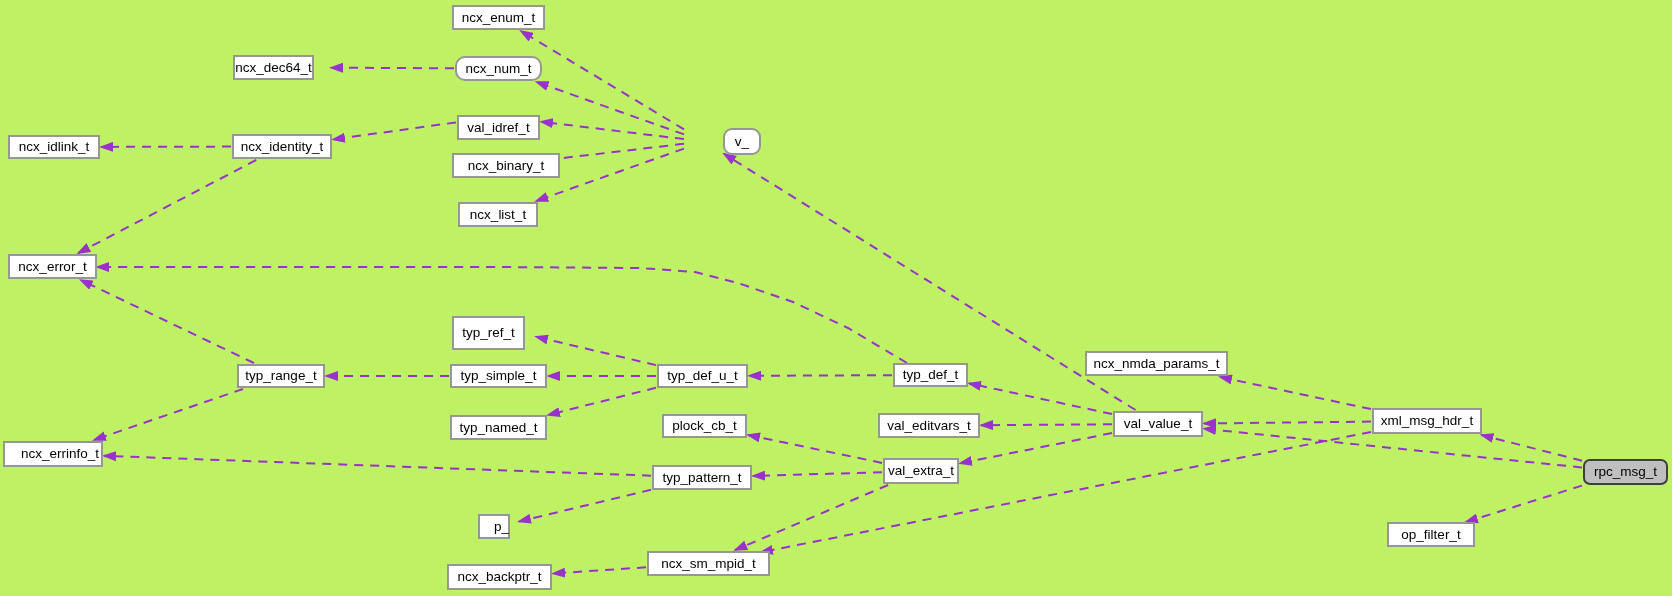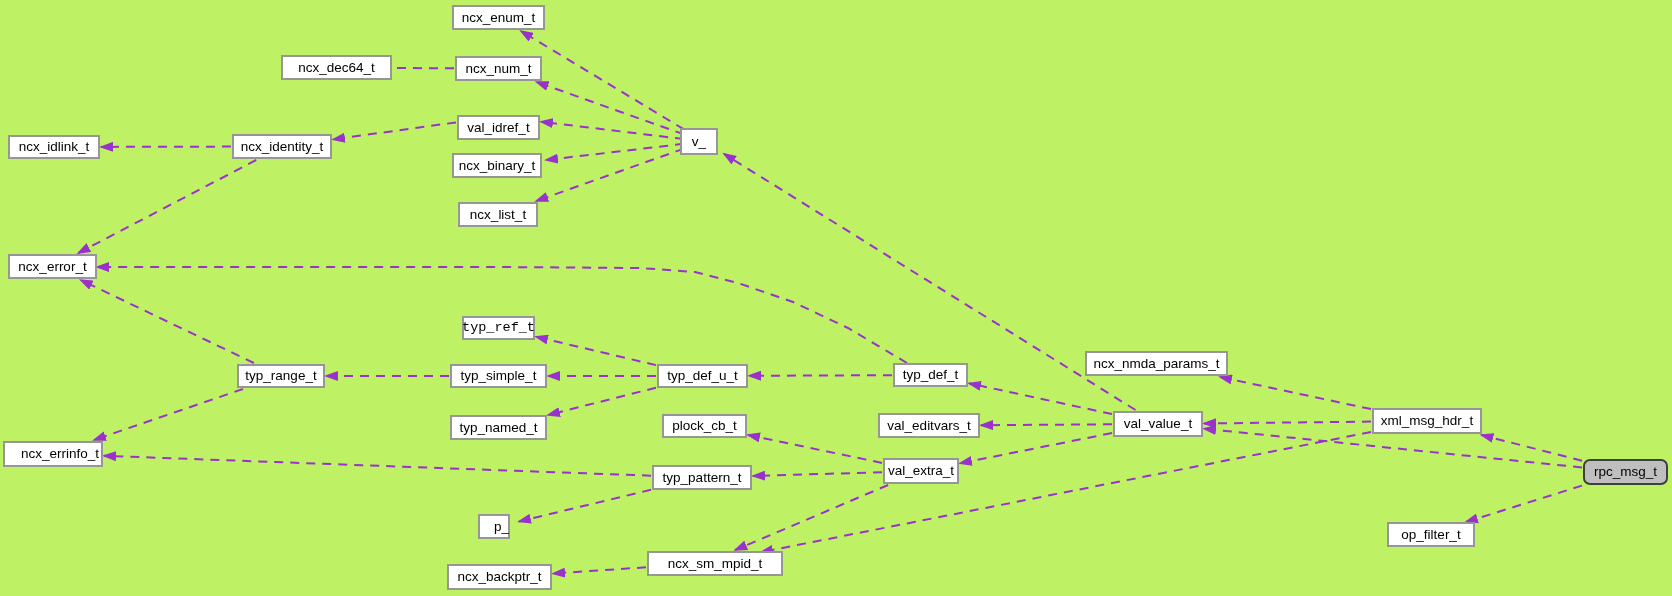--- a/index.html
+++ b/index.html
@@ -60,41 +60,41 @@
       <path d="M651.0 489.8 L519.0 521.5" class="edge" marker-end="url(#arrow)"></path>
       <path d="M646.0 567.3 L553.0 573.5" class="edge" marker-end="url(#arrow)"></path>
       <path d="M1371.0 409.1 L1220.0 377.0" class="edge" marker-end="url(#arrow)"></path>
       <path d="M1371.0 421.6 L1204.0 423.5" class="edge" marker-end="url(#arrow)"></path>
       <path d="M1371.0 432.0 L761.0 552.2" class="edge" marker-end="url(#arrow)"></path>
       <path d="M1582.0 460.8 L1481.5 435.0" class="edge" marker-end="url(#arrow)"></path>
       <path d="M1582.0 467.5 L1204.0 428.7" class="edge" marker-end="url(#arrow)"></path>
       <path d="M1582.0 485.6 L1466.0 522.0" class="edge" marker-end="url(#arrow)"></path>
     </svg>
 <div class="node" style="left: 452px; top: 5px; width: 93px; height: 25px;">ncx_enum_t</div>
-    <div class="node" style="left: 233px; top: 55px; width: 111px; height: 25px; margin-left: 48px;">ncx_dec64_t</div>
-    <div class="node" style="left: 455px; top: 56px; width: 87px; height: 25px;">ncx_num_t</div>
+    <div class="node" style="left: 233px; top: 55px; width: 81px; height: 25px;">ncx_dec64_t</div>
+    <div class="node" style="left: 455px; top: 56px; width: 87px; height: 25px; border-radius: 10px;">ncx_num_t</div>
     <div class="node" style="left: 457px; top: 104px; width: 83px; height: 25px; margin-top: 11px;">val_idref_t</div>
     <div class="node" style="left: 8px; top: 135px; width: 92px; height: 24px;">ncx_idlink_t</div>
     <div class="node" style="left: 232px; top: 134px; width: 100px; height: 25px;">ncx_identity_t</div>
-    <div class="node" style="left: 452px; top: 153px; width: 90px; height: 25px; text-align: center;">ncx_binary_t</div>
+    <div class="node" style="left: 452px; top: 153px; width: 108px; height: 25px; text-align: center;">ncx_binary_t</div>
     <div class="node" style="left: 458px; top: 202px; width: 80px; height: 25px;">ncx_list_t</div>
-    <div class="node" style="left: 680px; top: 128px; width: 38px; height: 27px;">v_</div>
+    <div class="node" style="left: 723px; top: 128px; width: 38px; height: 27px; border-radius: 9px;">v_</div>
     <div class="node" style="left: 8px; top: 254px; width: 89px; height: 25px;">ncx_error_t</div>
-    <div class="node" style="left: 462px; top: 316px; width: 73px; height: 24px; font-family: Liberation Mono, monospace;">typ_ref_t</div>
+    <div class="node" style="left: 452px; top: 316px; width: 73px; height: 34px;">typ_ref_t</div>
     <div class="node" style="left: 237px; top: 364px; width: 88px; height: 24px;">typ_range_t</div>
     <div class="node" style="left: 450px; top: 364px; width: 97px; height: 24px;">typ_simple_t</div>
     <div class="node" style="left: 657px; top: 364px; width: 91px; height: 24px;">typ_def_u_t</div>
     <div class="node" style="left: 893px; top: 363px; width: 75px; height: 24px;">typ_def_t</div>
     <div class="node" style="left: 1085px; top: 351px; width: 143px; height: 25px;">ncx_nmda_params_t</div>
     <div class="node" style="left: 450px; top: 415px; width: 97px; height: 25px;">typ_named_t</div>
     <div class="node" style="left: 662px; top: 414px; width: 85px; height: 24px;">plock_cb_t</div>
     <div class="node" style="left: 878px; top: 413px; width: 102px; height: 25px; text-align: center;">val_editvars_t</div>
     <div class="node" style="left: 1113px; top: 411px; width: 90px; height: 26px;">val_value_t</div>
     <div class="node" style="left: 1372px; top: 408px; width: 110px; height: 26px;">xml_msg_hdr_t</div>
     <div class="node" style="left: 3px; top: 441px; width: 100px; height: 26px; padding-left: 14px;">ncx_errinfo_t</div>
     <div class="node" style="left: 652px; top: 465px; width: 100px; height: 25px;">typ_pattern_t</div>
     <div class="node" style="left: 883px; top: 458px; width: 76px; height: 26px;">val_extra_t</div>
     <div class="node highlight" style="left: 1583px; top: 459px; width: 85px; height: 26px;">rpc_msg_t</div>
     <div class="node" style="left: 478px; top: 514px; width: 32px; height: 25px; padding-left: 15px;">p_</div>
     <div class="node" style="left: 1387px; top: 522px; width: 88px; height: 25px;">op_filter_t</div>
     <div class="node" style="left: 447px; top: 564px; width: 105px; height: 26px;">ncx_backptr_t</div>
-    <div class="node" style="left: 647px; top: 551px; width: 136px; height: 25px;">ncx_sm_mpid_t</div>
+    <div class="node" style="left: 647px; top: 551px; width: 123px; height: 25px;">ncx_sm_mpid_t</div>
   </div>
 
 </body></html>

